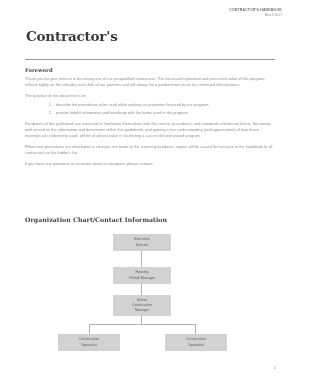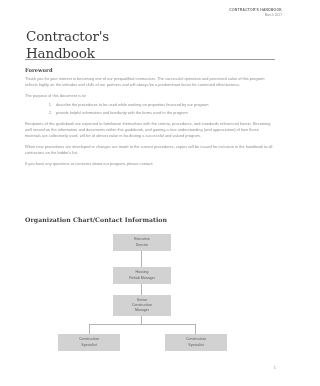--- a/index.html
+++ b/index.html
@@ -45,21 +45,21 @@
     margin-top: 0.5px;
     white-space: nowrap;
   }
 
   
   .doc-title {
     position: absolute;
     top: 28px;
     left: 26px;
     font-family: "DejaVu Serif", serif;
-    font-weight: normal;
+    font-weight: bold;
     font-size: 13.5px;
     line-height: 1.25;
     color: #3b3b3b;
     letter-spacing: -0.2px;
   }
   .doc-title span { display: block; }
 
   .title-rule {
     position: absolute;
     left: 25px;
@@ -176,21 +176,20 @@
 
 <div class="page">
 
   <div class="running-header">
     <div class="rh-title">CONTRACTOR'S HANDBOOK</div>
     <div class="rh-date">March 2017</div>
   </div>
 
   <div class="doc-title">
     <span>Contractor's</span>
-    <span>Handbook</span>
   </div>
   <div class="title-rule"></div>
 
   <div class="foreword">
     <div class="section-heading">Foreword</div>
 
     <p class="body-text">Thank you for your interest in becoming one of our prequalified contractors. The successful operation and perceived value of this program reflects highly on the attitudes and skills of our partners and will always be a predominant factor for continued effectiveness.</p>
 
     <p class="body-text tight">The purpose of this document is to:</p>
 

